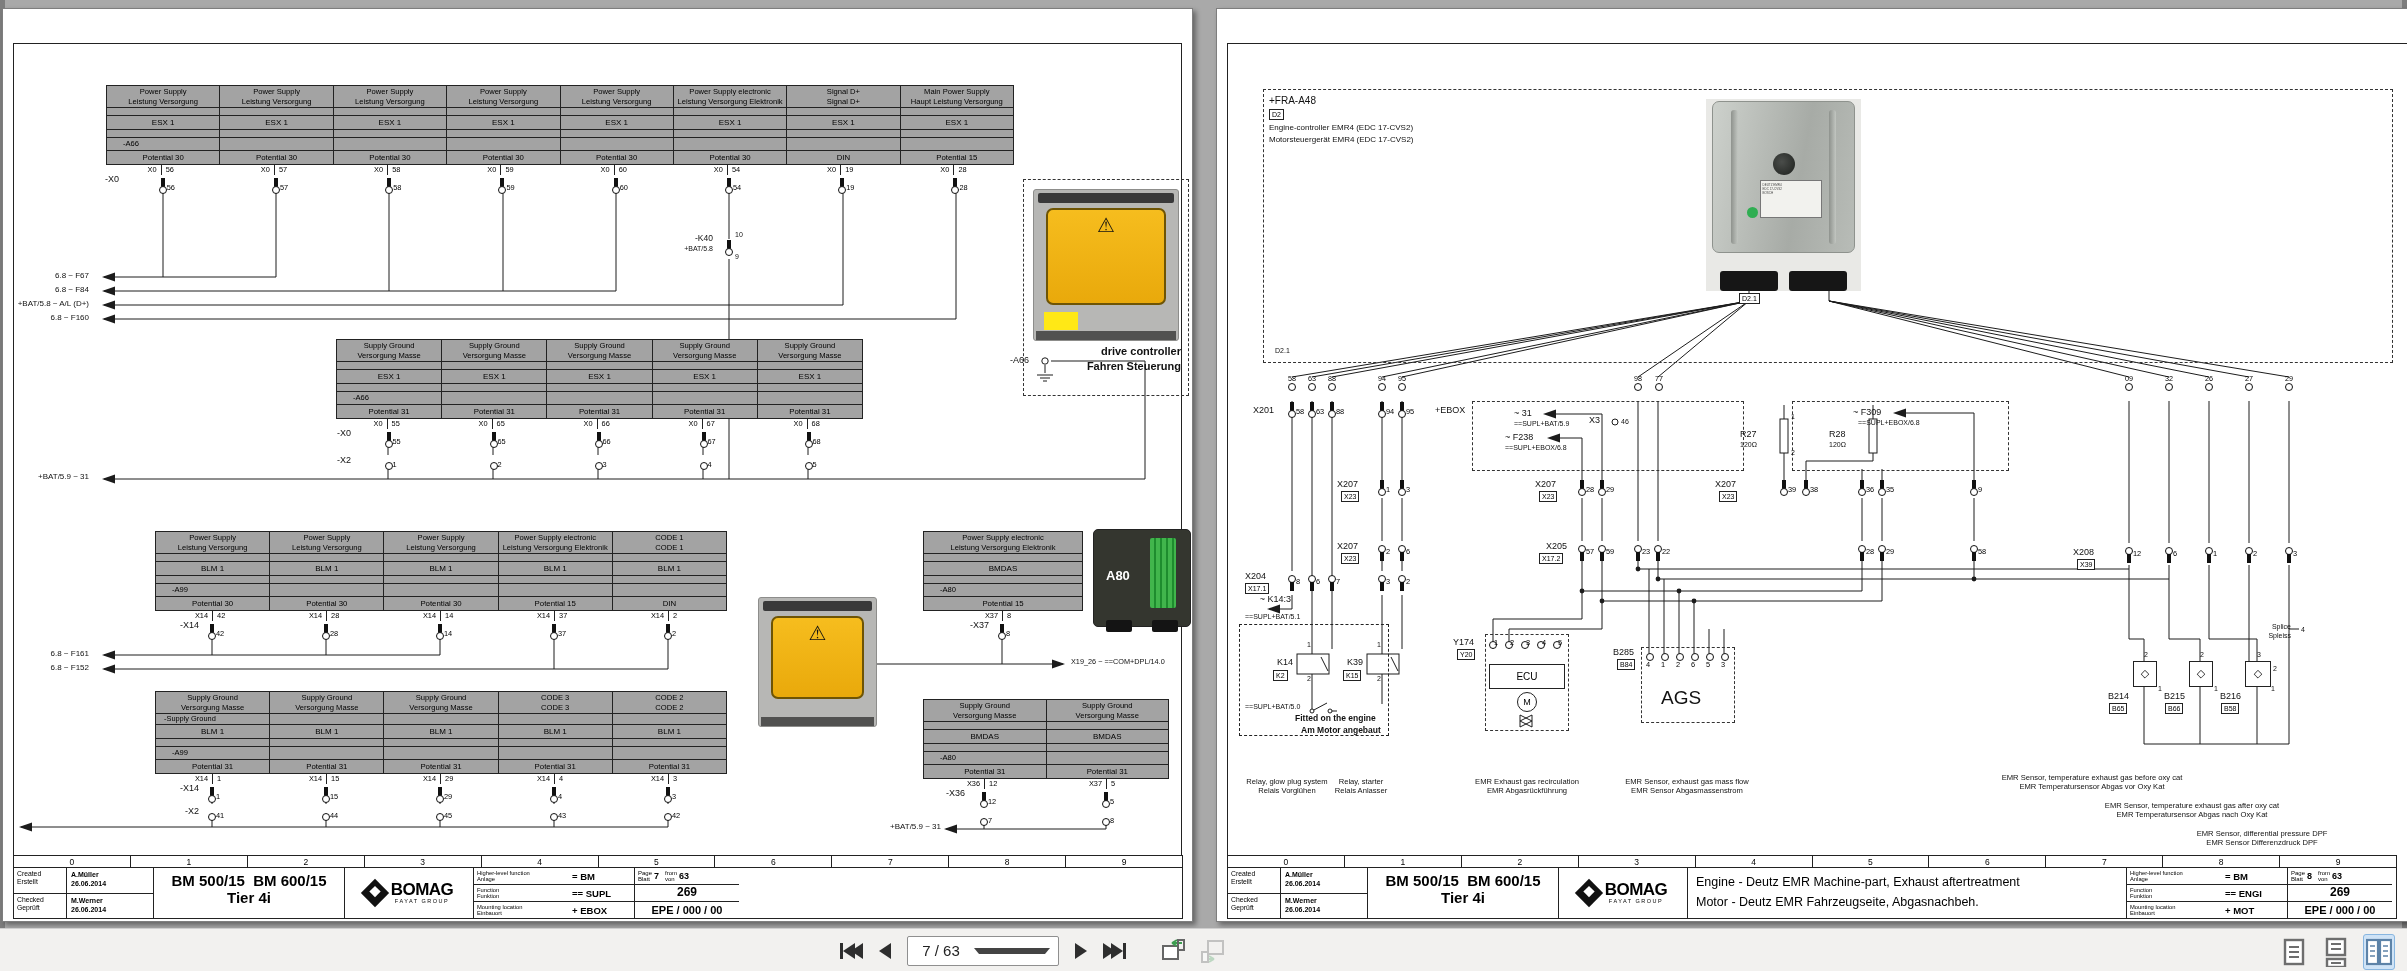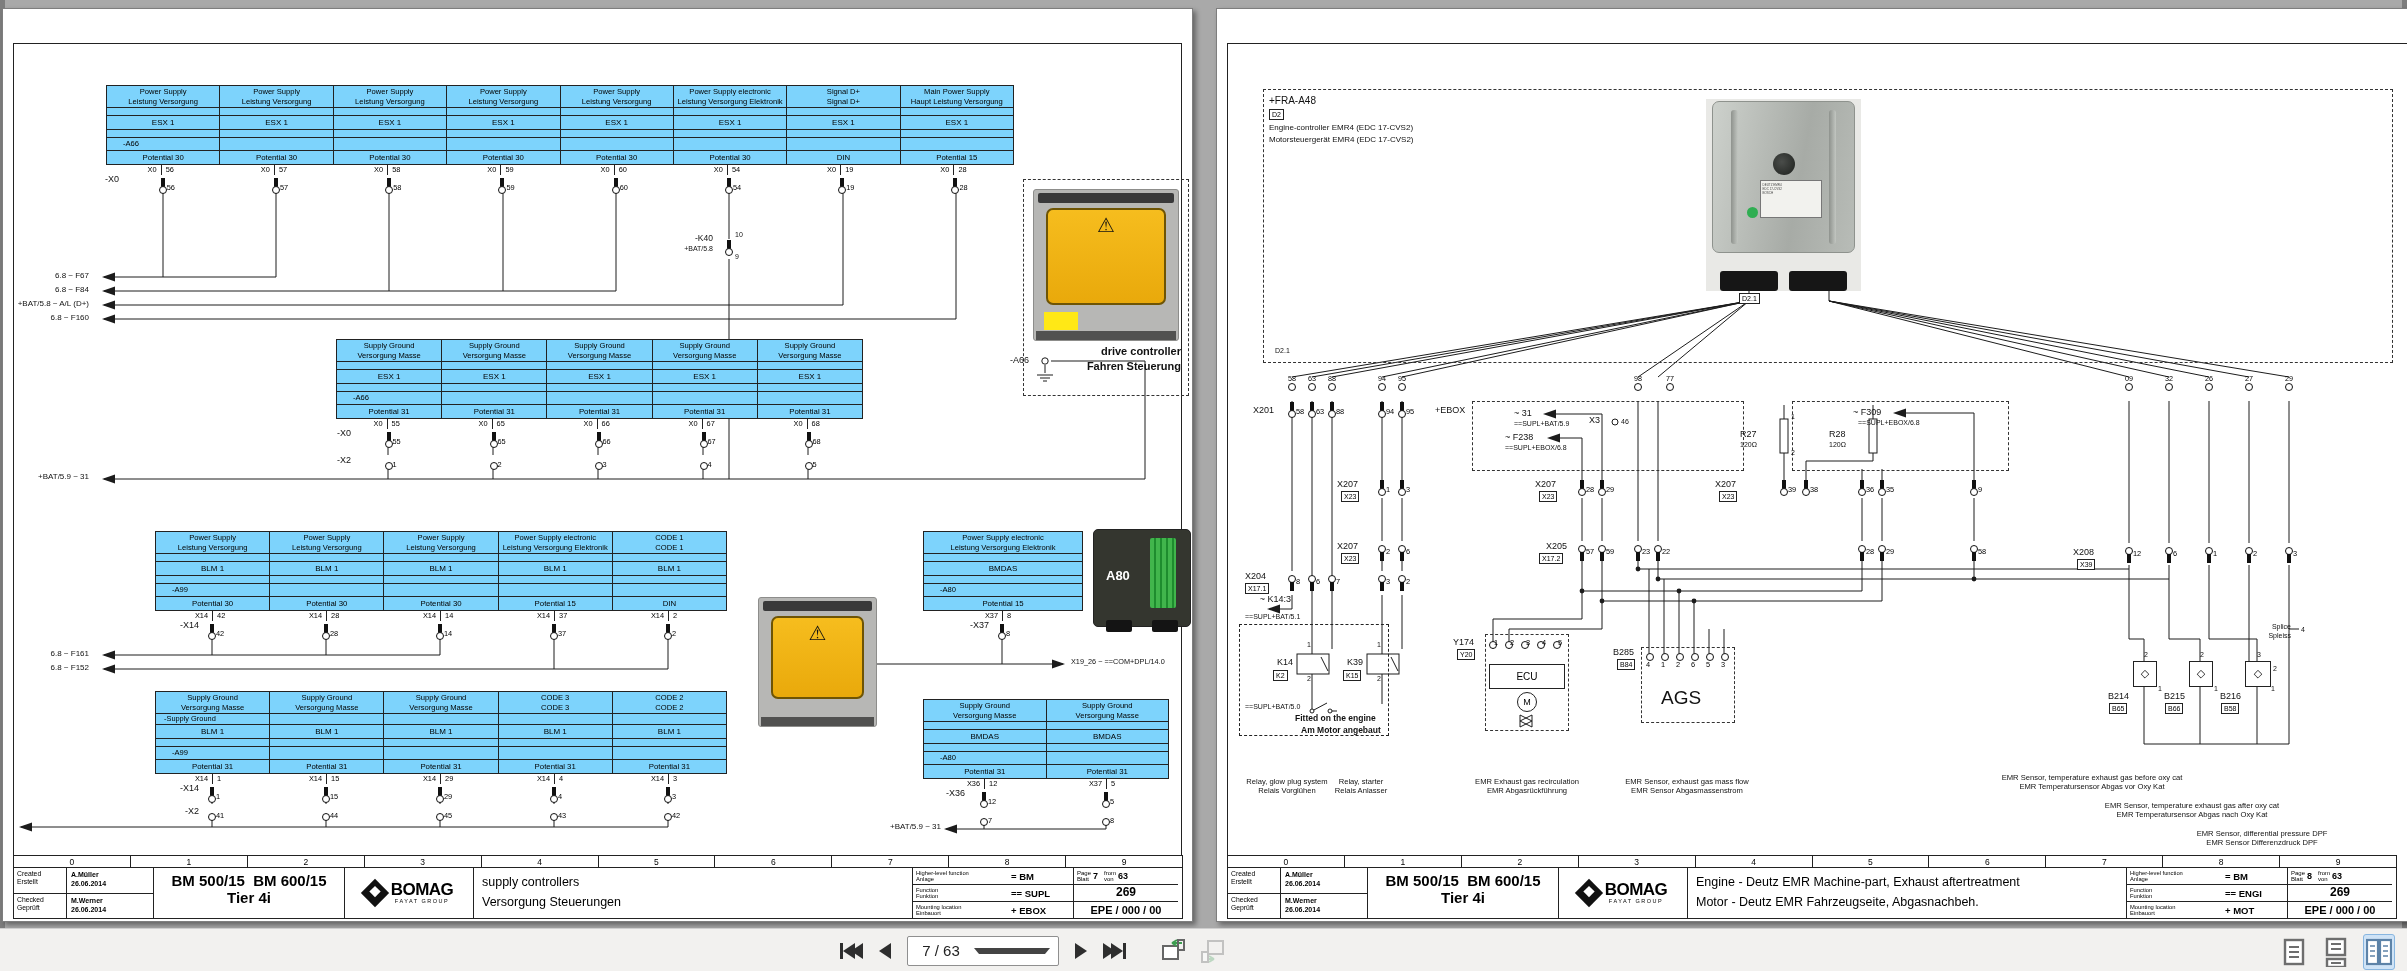--- a/index.html
+++ b/index.html
@@ -11,21 +11,21 @@
   .frame-top{position:absolute;left:10px;right:10px;top:34px;border-top:1.2px solid #222;}
   .frame-l{position:absolute;left:10px;top:34px;bottom:4px;border-left:1.2px solid #222;}
   .frame-r{position:absolute;right:10px;top:34px;bottom:4px;border-left:1.2px solid #222;}
   svg.wires{position:absolute;left:0;top:0;width:1189px;height:912px;}
   svg.wires path{stroke:#1c1c1c;stroke-width:1;fill:none;}
   svg.wires polygon{fill:#1c1c1c;}
   svg.wires circle.j{fill:#1c1c1c;stroke:none;}
   svg.wires circle.o{fill:#fff;stroke:#1c1c1c;stroke-width:1;}
   svg.wires rect.cmp{fill:#fff;stroke:#1c1c1c;stroke-width:1;}
   
-  .sch{position:absolute;display:flex;border:1.4px solid #222;background:#7dd3fc;}
+  .sch{position:absolute;display:flex;border:1.4px solid #222;background:#a3a3a3;}
   .sch .col{flex:1;border-right:1px solid #222;display:flex;flex-direction:column;}
   .sch .col:last-child{border-right:none;}
   .tr{border-bottom:1px solid #222;text-align:center;overflow:hidden;white-space:nowrap;}
   .tr:last-child{border-bottom:none;}
   .tr.t{height:20px;font-size:7.6px;line-height:9.5px;padding-top:1px;}
   .tr.s{height:10px;font-size:7.4px;text-align:left;padding-left:8px;line-height:10px;}
   .tr.g{height:7px;}
   .tr.u{height:13px;font-size:8px;line-height:13px;}
   .tr.a{height:12px;font-size:7.6px;text-align:left;padding-left:16px;line-height:12px;}
   .tr.p{height:13px;font-size:7.8px;line-height:13px;}
@@ -936,24 +936,20 @@
       </div>
       <div class="tc logo">
         <div class="bomag">
             <span class="bdiamond"></span>
           <span class="btxt">
               <span class="b1">BOMAG</span>
               <span class="b2">FAYAT GROUP</span>
             </span>
           </div>
       </div>
-      <div class="tc desc">
-        <div>supply controllers</div>
-          <div>Versorgung Steuerungen</div>
-      </div>
       <div class="tc func">
         <div class="fr">
             <span class="fl"><span>Higher-level function</span><br><span>Anlage</span></span>
             <span class="fv">=  BM</span>
           </div>
         <div class="fr">
             <span class="fl"><span>Function</span><br><span>Funktion</span></span>
             <span class="fv">==  SUPL</span>
           </div>
         <div class="fr">
@@ -1065,21 +1061,21 @@
 
     <span class="tpin">
           <b>94</b>
           <span class="ring"></span>
         </span>
         <span class="tpin">
           <b>95</b>
           <span class="ring"></span>
         </span>
       </div>
-    <div class="pingrp" style="left:414px;top:366px;gap:18px;">
+    <div class="pingrp" style="left:414px;top:366px;gap:7px;">
 
     <span class="tpin">
           <b>98</b>
           <span class="ring"></span>
         </span>
         <span class="tpin">
           <b>77</b>
           <span class="ring"></span>
         </span>
       </div>

